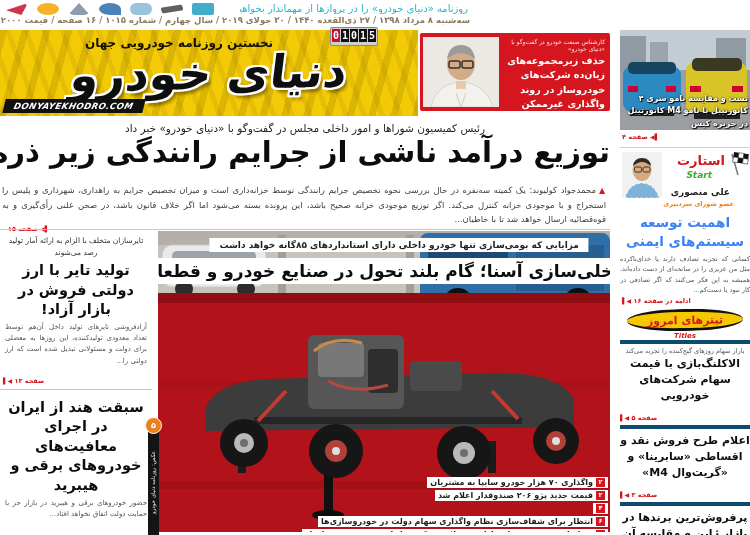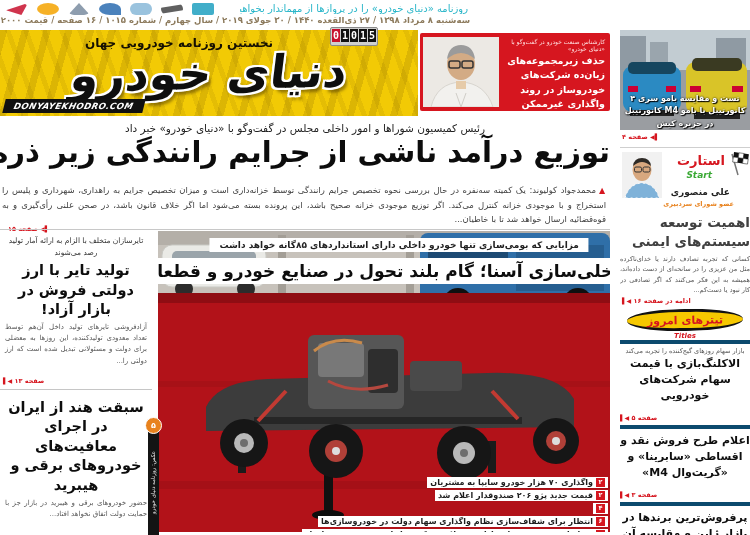--- a/index.html
+++ b/index.html
@@ -84,34 +84,34 @@
         text-align:center;font-weight:bold;}
   #credit-strip{position:absolute;left:148px;top:430px;width:11px;height:105px;background:#141414;}
   #credit-strip span{display:block;writing-mode:vertical-rl;transform:rotate(180deg);
         color:#eee;font-size:5.5px;width:11px;height:100%;text-align:center;line-height:11px;}
   #credit-badge{position:absolute;left:145px;top:417px;width:15px;height:15px;border-radius:50%;
         background:#e8821e;border:1px solid #fff;color:#fff;font-size:8px;line-height:15px;
         text-align:center;font-weight:bold;}
   
   #sidebar{position:absolute;left:620px;top:30px;width:130px;height:505px;overflow:hidden;}
   .bmw{position:relative;width:130px;height:114px;}
-  .bmw-caption{position:absolute;left:0;right:0;bottom:14px;text-align:center;direction:rtl;
+  .bmw-caption{position:absolute;left:0;right:0;bottom:14px;direction:rtl;
       color:#fff;font-size:8px;font-weight:bold;line-height:1.55;
       text-shadow:0 0 2px #000,1px 1px 1px #000;padding:0 2px;}
   .bmw-ref{position:absolute;left:2px;bottom:1px;}
   .sb-divider{border-top:1px solid #cfcfcf;margin:3px 0;}
   .start{position:relative;height:156px;direction:rtl;}
   .start-flag{position:absolute;right:0;top:1px;}
   .start-title{position:absolute;right:25px;top:2px;font-size:13px;font-weight:bold;color:#d6161f;}
   .start-en{position:absolute;right:38px;top:19px;font-size:9px;font-style:italic;font-weight:bold;color:#3aa935;}
   .author-photo{position:absolute;left:2px;top:1px;}
   .start-name{position:absolute;right:20px;top:36px;font-size:9px;font-weight:bold;color:#222;}
   .start-role{position:absolute;right:16px;top:49px;font-size:6.5px;color:#e8821e;font-weight:bold;}
-  .start-head{position:absolute;left:0;right:0;top:62px;text-align:right;font-size:13.5px;
-              font-weight:bold;color:#404040;line-height:1.4;}
+  .start-head{position:absolute;left:0;right:0;top:62px;text-align:center;font-size:13.5px;
+              font-weight:bold;color:#3b82f6;line-height:1.4;}
   .start-body{position:absolute;left:0;right:0;top:103px;font-size:6.5px;color:#555;
               text-align:justify;line-height:1.6;}
   .start-more{position:absolute;left:2px;bottom:0;}
   .titles-ribbon{width:116px;margin:2px auto 1px;background:#f6c800;text-align:center;
       border-top:3px solid #111;border-bottom:3px solid #111;
       border-radius:50%/55%;padding:2px 0 1px;transform:rotate(-1deg);}
   .titles-ribbon .t-fa{font-size:11px;font-weight:bold;color:#d6161f;direction:rtl;}
   .titles-en{text-align:center;font-size:7px;font-weight:bold;font-style:italic;color:#d6161f;}
   .t-item{border-top:4px solid #0c4a6e;padding:3px 0 1px;direction:rtl;text-align:center;}
   .t-item:first-of-type{border-top:none;}

